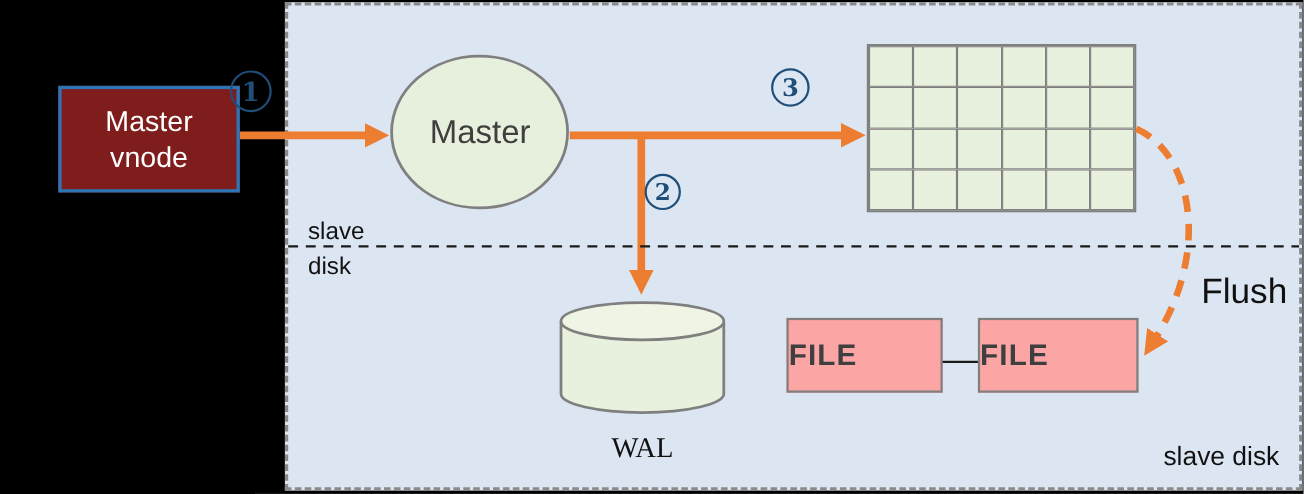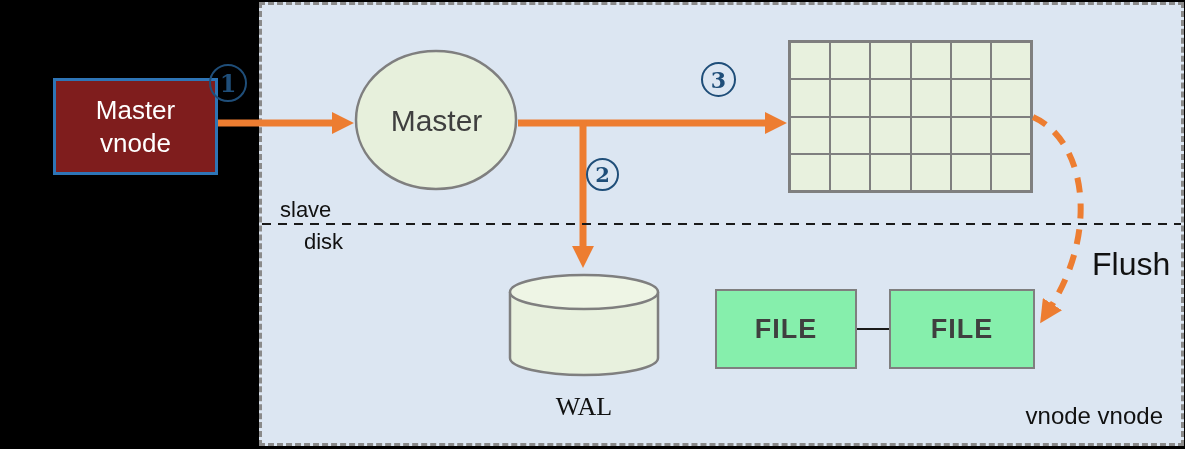--- a/index.html
+++ b/index.html
@@ -31,33 +31,33 @@
     position:absolute;left:788px;top:40px;width:245px;height:153px;
     box-sizing:border-box;border:2px solid #7f7f7f;
     display:grid;grid-template-columns:repeat(6,1fr);grid-template-rows:repeat(4,1fr);
     z-index:2;
   }
   .memtable .cell{
     background:#e8f1de;border:1px solid #7f7f7f;
   }
   
   .file-box{
-    position:absolute;top:289px;height:80px;box-sizing:border-box;
-    background:#86efac;border:2px solid #7f7f7f;
-    display:flex;align-items:center;justify-content:center;
+    position:absolute;top:289px;height:68px;box-sizing:border-box;
+    background:#fca5a5;border:2px solid #7f7f7f;
+    display:flex;align-items:center;
     z-index:2;
   }
   .file-box.f1{left:715px;width:142px;}
   .file-box.f2{left:889px;width:146px;}
   .file-box .lbl{font-size:27px;font-weight:600;color:#3f3f3f;letter-spacing:1px;}
   
   .t{position:absolute;color:#111111;z-index:5;white-space:nowrap;}
   .write-lbl{left:376px;top:104px;width:121px;text-align:center;font-size:30px;color:#3f3f3f;}
   .memory-lbl{left:280px;top:197px;font-size:22px;}
-  .disk-lbl{left:280px;top:229px;font-size:22px;margin-left:24px;}
+  .disk-lbl{left:280px;top:229px;font-size:22px;}
   .wal-lbl{left:543px;top:392px;width:82px;text-align:center;font-size:26px;font-family:Liberation Serif, serif;}
   .flush-lbl{left:1092px;top:246px;font-size:32px;}
   .slave-lbl{left:1020px;top:402px;width:143px;text-align:right;font-size:24px;}
   
   .step{
     position:absolute;box-sizing:border-box;border:2.5px solid #1f4e79;border-radius:50%;
     color:#1f4e79;display:flex;align-items:center;justify-content:center;
     font-family:"DejaVu Serif", serif;font-weight:bold;z-index:5;
   }
   .step.s1{left:209px;top:64px;width:38px;height:38px;font-size:24px;}
@@ -133,17 +133,17 @@
 </div>
 <div class="file-box f2">
   <div class="lbl">FILE</div>
 </div>
 
 <div class="t write-lbl">Master</div>
 <div class="t memory-lbl">slave</div>
 <div class="t disk-lbl">disk</div>
 <div class="t wal-lbl">WAL</div>
 <div class="t flush-lbl">Flush</div>
-<div class="t slave-lbl">vnode vnode</div>
+<div class="t slave-lbl">slave disk</div>
 
 <div class="step s1">1</div>
 <div class="step s2">2</div>
 <div class="step s3">3</div>
 
 </body></html>

